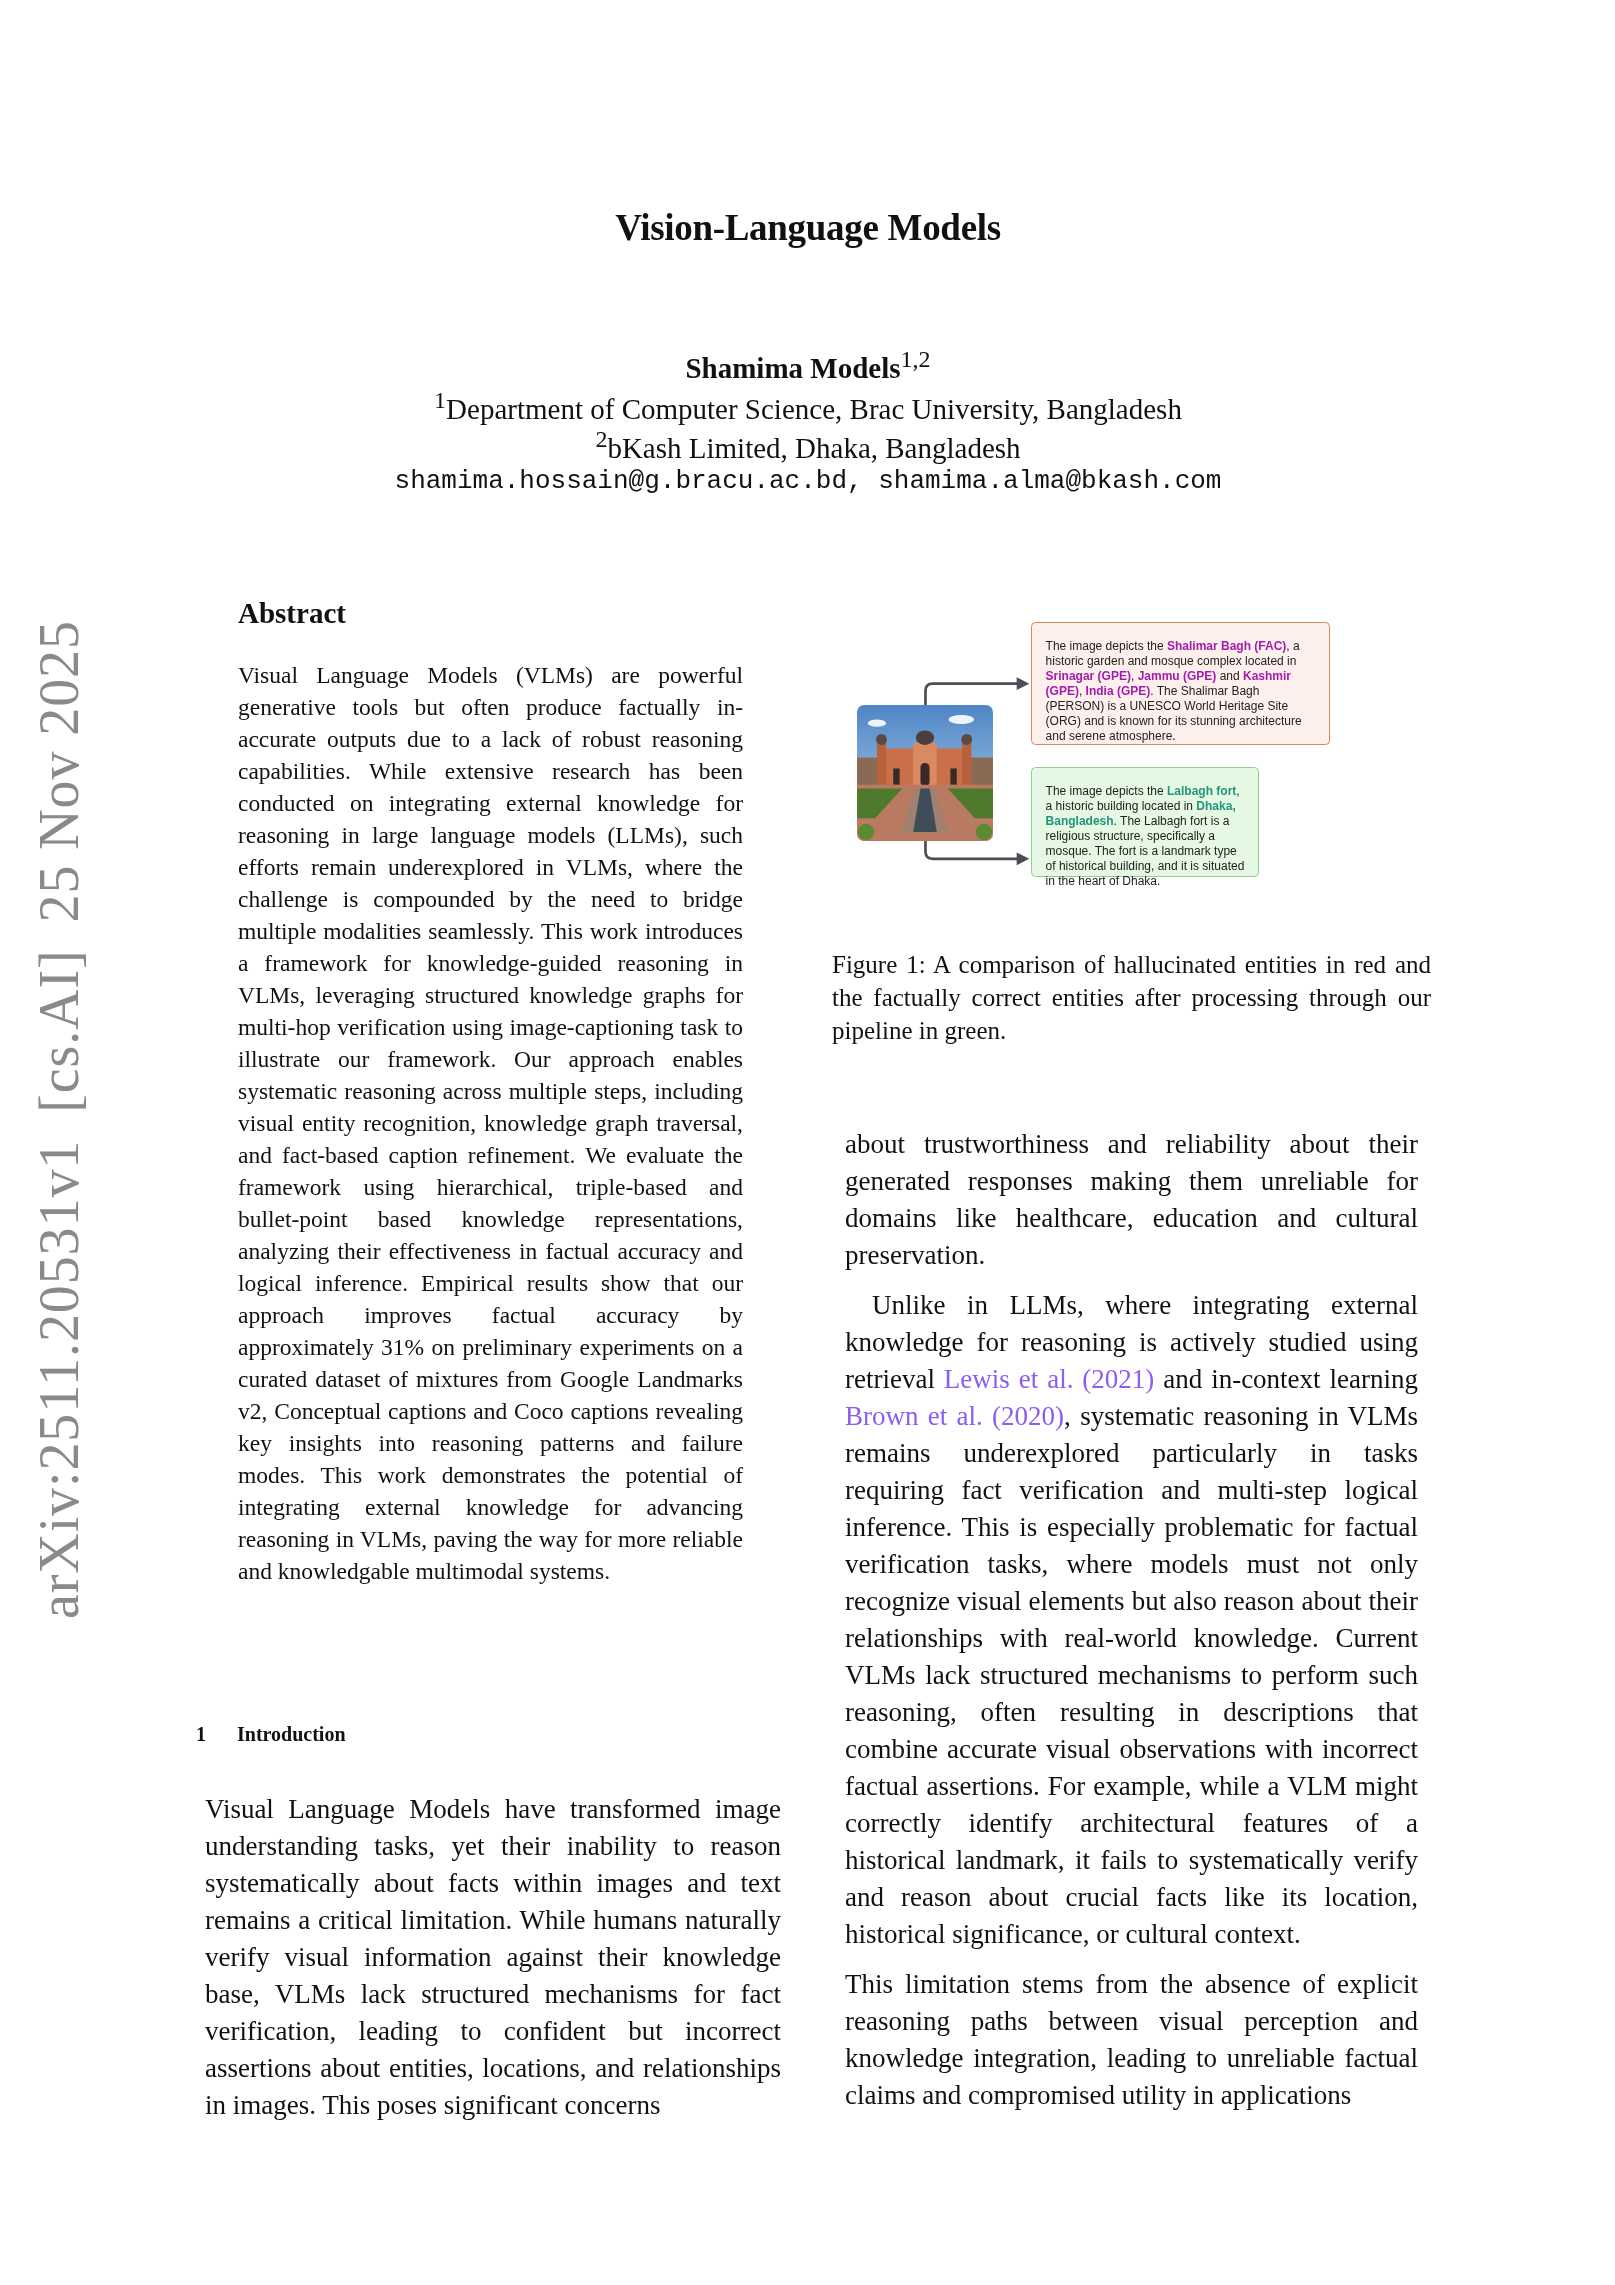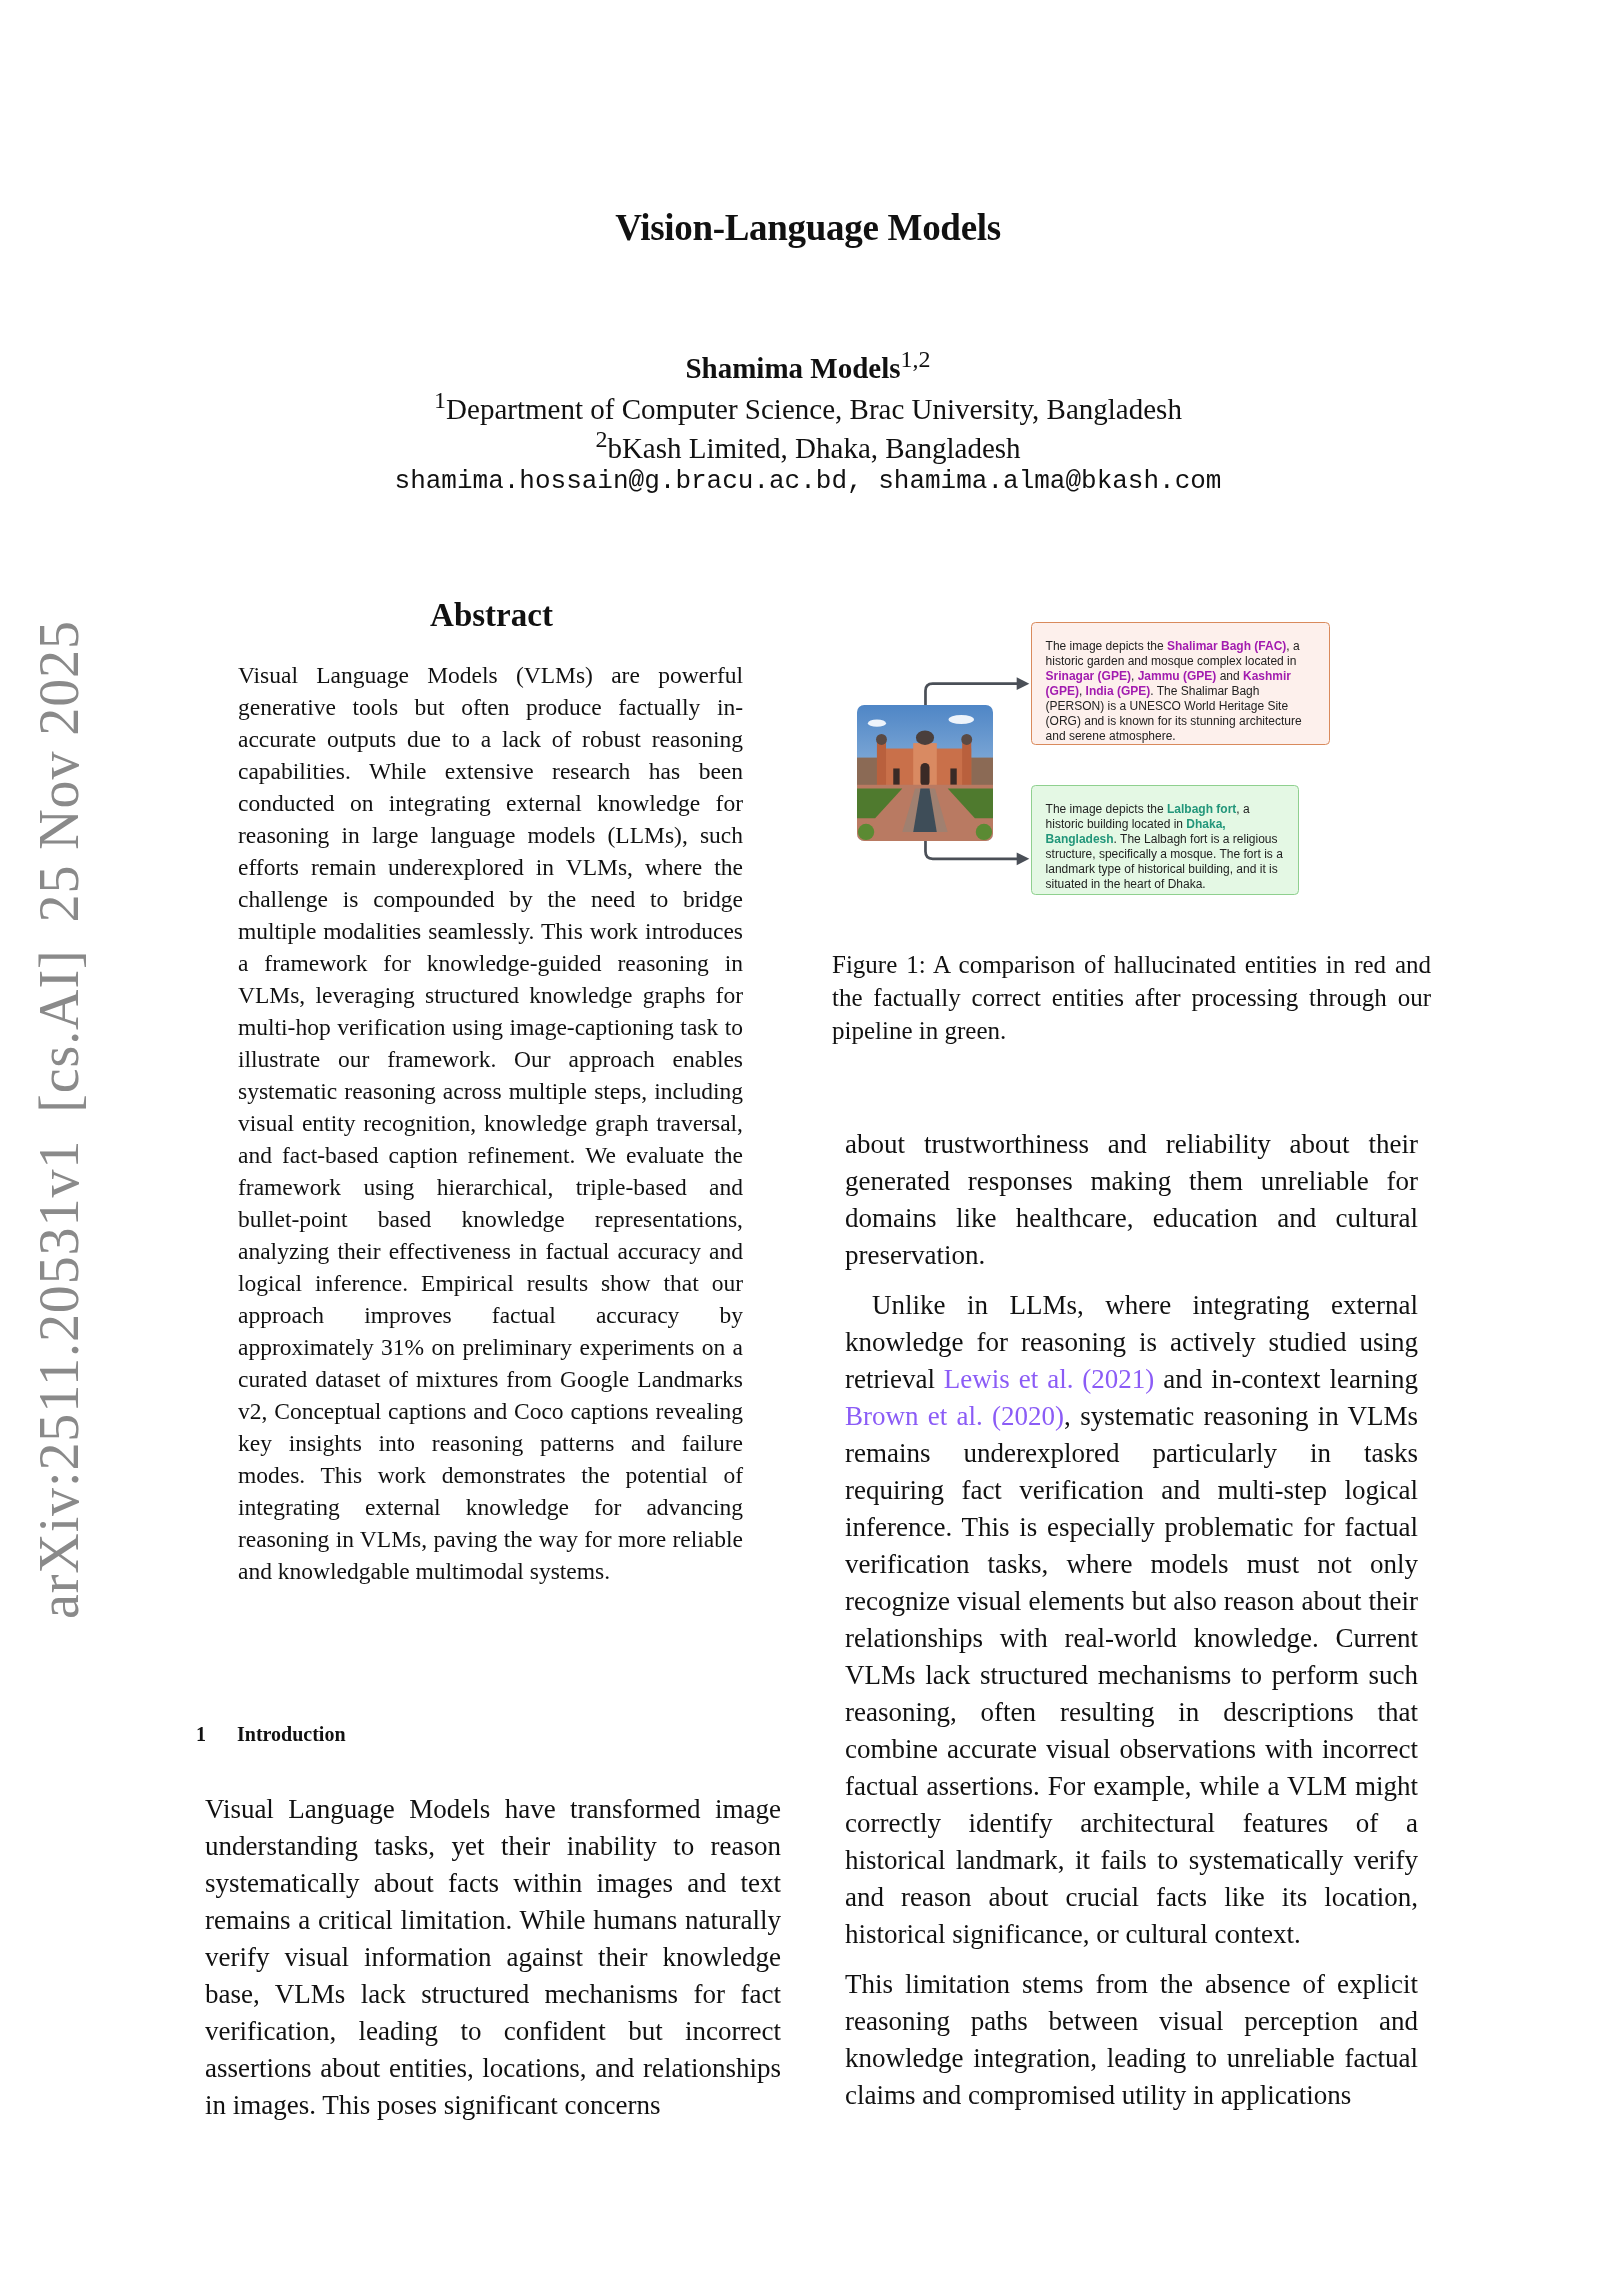--- a/index.html
+++ b/index.html
@@ -9,37 +9,37 @@
   .title { left:0; width:1616px; top:206px; text-align:center; font-weight:bold;
            font-size:37px; line-height:43px; letter-spacing:-0.3px; }
   .author { left:0; width:1616px; top:346px; text-align:center; font-weight:bold; font-size:29px; }
   .author sup, .affil sup { font-weight:normal; font-size:24px; }
   .affil { left:0; width:1616px; text-align:center; font-size:29px; }
   .email { left:0; width:1616px; top:466px; text-align:center;
            font-family:"Liberation Mono","DejaVu Sans Mono",monospace; font-size:26px; }
   .side { left:27px; top:1619px; transform-origin:0 0; transform:rotate(-90deg);
           font-size:56px; color:#8a8a8a; white-space:nowrap; letter-spacing:0.9px;}
   .side span { margin-right:27px; }
-  .h-abs { left:238px; width:507px; top:597px; text-align:center; font-weight:bold; font-size:33px; }
+  .h-abs { left:238px; width:507px; top:597px; text-align:left; font-weight:bold; font-size:29px; }
   .abs-text { left:238px; width:505px; top:659px; font-size:23.5px; line-height:32px; text-align:justify; hyphens:manual; }
   .h-intro { left:196px; top:1723px; font-weight:bold; font-size:20px; }
   .h-intro .num { margin-right:31px; }
   .col-text { font-size:27px; line-height:37px; text-align:justify; }
   .intro-text { left:192px; width:602px; top:1778px; }
   .right-text { left:832px; width:599px; top:1113px; }
   .right-text p, .intro-text p { margin:13px; }
   .indent { text-indent:27px; }
   .cite { color:#8b5cf6; }
   .caption { left:832px; width:599px; top:941px; font-size:25px; line-height:33px; text-align:justify;margin-top:7px; }
   
   .fig { left:850px; top:615px; width:570px; height:289px; }
   .photo { position:absolute; left:7.2px; top:90px; width:136px; height:136px; border-radius:7.2px; overflow:hidden; }
   .box { position:absolute; font-family:"Liberation Sans","DejaVu Sans",sans-serif; font-size:12px; line-height:15px; color:#222; padding:16.3px 13.6px 0 13.6px; box-sizing:border-box; border-radius:4.5px; }
   .box-red { left:181px; top:7.2px; width:299px; height:123px; background:#fdf0ec; border:1.8px solid #d98a5c; }
-  .box-green { left:181px; top:170px; width:268px; height:110px; background:#e4f8e4; border:1.8px solid #8fd08f; }
+  .box-green { left:181px; top:152px; width:228px; height:110px; background:#e4f8e4; border:1.8px solid #8fd08f; }
   .hl-red { color:#a21caf; font-weight:bold; }
   .hl-green { color:#22967a; font-weight:bold; }
 </style>
 </head>
 <body>
 
 <div class="abs side">
   <span>arXiv:2511.20531v1</span><span>[cs.AI]</span><span>25 Nov 2025</span>
 </div>
 

